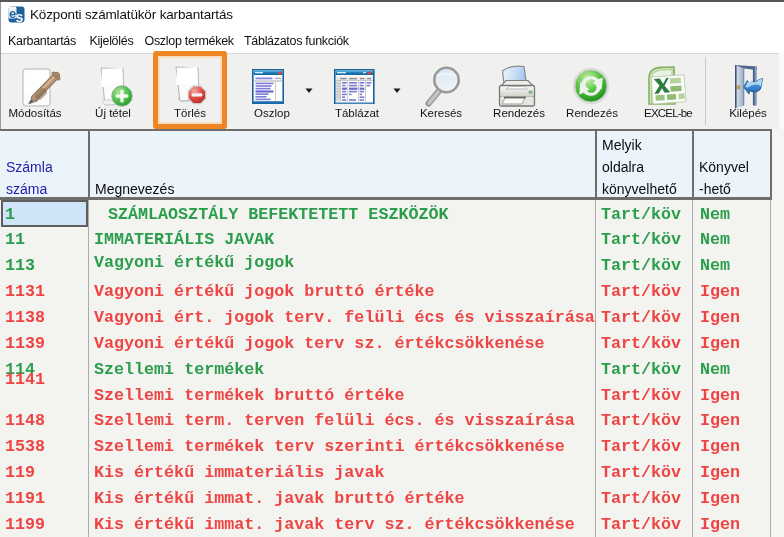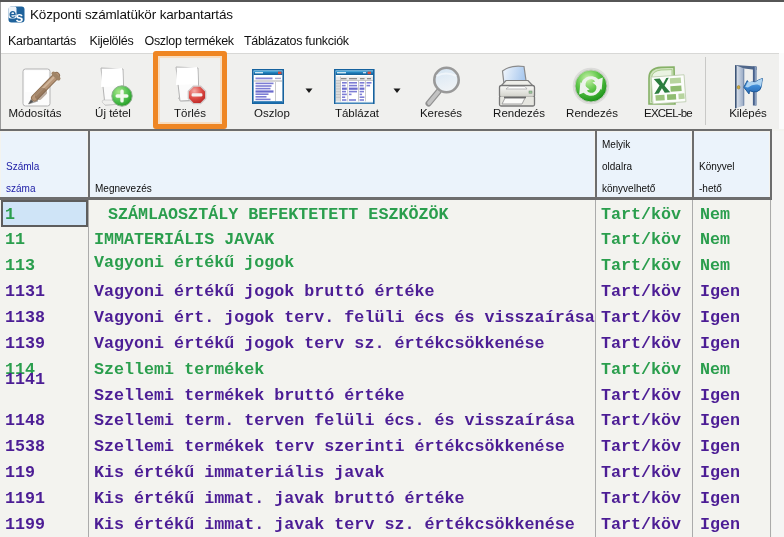--- a/index.html
+++ b/index.html
@@ -15,25 +15,25 @@
   .menu { top:34px; font-size:12.5px; letter-spacing:-0.3px; color:#101010; }
   #toolbar { left:1px; top:53px; width:783px; height:78px; background:#f0f0ee; border-top:1px solid #d8d8d6; }
   .tlabel { top:107px; font-size:11.5px; color:#151515; text-align:center; width:90px; }
   .sepv { top:57px; width:1px; height:68px; background:#c9c9c7; }
   
   #orange { left:153px; top:51px; width:74px; height:78px; border:5px solid #ef8623; border-radius:3px; background:transparent; box-shadow:inset 0 0 0 2px #f8ddc0; }
   
   #tablearea { left:0; top:129px; width:784px; height:408px; background:#f3f3ef; }
   #rightgap { left:772px; top:131px; width:12px; height:406px; background:#f5f5f4; }
   .hdrline { background:#6d6d6d; }
-  .hcell { top:132px; height:65px; background:#ebf3fb; font-size:10px; color:#0d0d0d; line-height:22px; }
+  .hcell { top:132px; height:65px; background:#ebf3fb; font-size:14px; color:#0d0d0d; line-height:22px; }
   .hc-inner { position:absolute; left:5px; bottom:-3px; }
   .rowtxt { font-family:"Liberation Mono",monospace; font-weight:bold; font-size:16.7px; white-space:pre; }
   .g { color:#2a9e4d; }
-  .k { color:#4c1d95; }
+  .k { color:#ef4444; }
   .vline { top:200px; height:337px; width:1px; background:#ababab; }
   #selcell { left:1px; top:200px; width:87px; height:27px; background:#cfe4f7; border:2px solid #5d5d5d; }
 </style>
 </head>
 <body>
   <div class="abs" id="topborder"></div>
   <div class="abs" id="leftborder"></div>
   <div class="abs" id="titlebar"></div>
   <svg class="abs" id="appicon" style="left:8px;top:6px" width="17" height="17" viewBox="0 0 17 17">
     <rect x="0.5" y="0.5" width="16" height="16" rx="3" fill="#1e629b"></rect>

